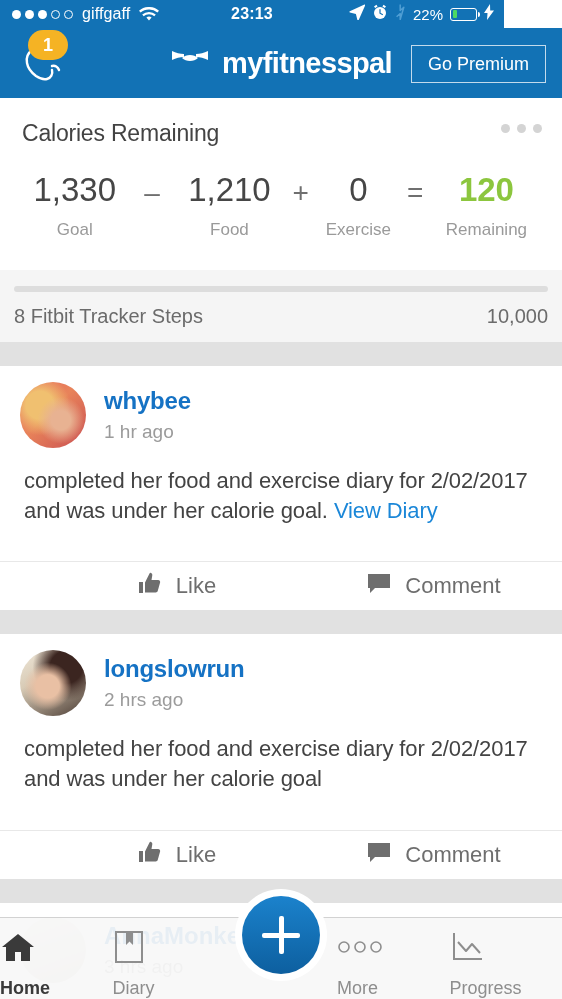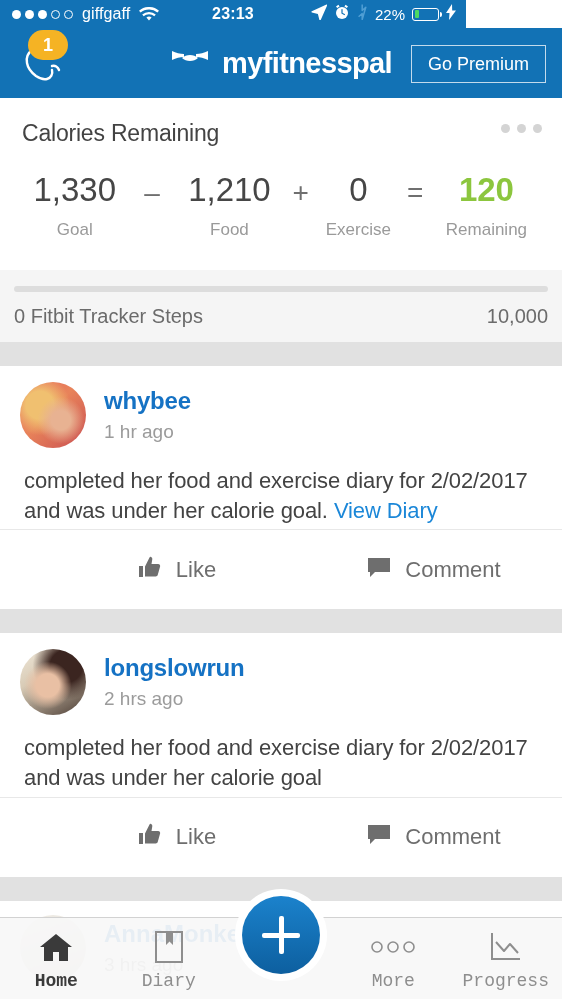--- a/index.html
+++ b/index.html
@@ -7,21 +7,21 @@
   body {
     font-family:"Liberation Sans", sans-serif;
     background:#ffffff;
     -webkit-font-smoothing:antialiased;
     overflow:hidden;
     position:relative;
   }
 
   
   .statusbar{
-    height:28px;width:466px;background:#1272b5;color:#fff;
+    height:28px;width:504px;background:#1272b5;color:#fff;
     display:flex;align-items:center;position:relative;
     font-size:17px;
   }
   .sb-left{display:flex;align-items:center;padding-left:12px;gap:6px;}
   .dots{display:flex;gap:4px;align-items:center;}
   .dot{width:9px;height:9px;border-radius:50%;background:#fff;}
   .dot.hollow{background:transparent;border:1.5px solid #fff;width:9px;height:9px;}
   .carrier{font-size:16px;letter-spacing:.1px;margin-left:3px;}
   .wifi{margin-left:3px;display:flex;align-items:center;}
   .sb-center{position:absolute;left:0;right:0;text-align:center;font-size:16px;font-weight:bold;letter-spacing:.2px;}
@@ -100,42 +100,42 @@
       radial-gradient(circle at 70% 26%, #3b2520 0 24%, rgba(59,37,32,0) 50%),
       linear-gradient(150deg,#efe7d9 0%,#d8cbb6 38%,#4a3b33 100%);}
   .post-id{margin-left:18px;}
   .username{color:#1572c4;font-size:24px;font-weight:bold;letter-spacing:-.2px;}
   .timestamp{color:#9b9b9b;font-size:19px;margin-top:6px;}
   .post-body{
     padding:18px 22px 0 24px;font-size:22px;color:#434343;line-height:1.35;letter-spacing:-.1px;
   }
   .post-body a{color:#1b87d8;text-decoration:none;}
   .actions{
-    display:flex;margin-top:4px;border-top:1px solid #e8e8e8;height:80px;padding-left:48px;
+    display:flex;margin-top:36px;border-top:1px solid #e8e8e8;height:49px;padding-left:48px;
   }
   .action{
     flex:1;display:flex;align-items:center;justify-content:center;gap:13px;
     color:#6e6e6e;font-size:22px;
   }
 
   
   .peek{background:#fff;padding:14px 0 0 20px;display:flex;align-items:center;}
   .peek .avatar{background:linear-gradient(160deg,#f2efe9 0%,#ded9d0 60%,#cfc8bd 100%);}
   .peek-id{margin-left:18px;}
   .peek-user{color:#1572c4;font-size:24px;font-weight:bold;}
   .peek-time{color:#9b9b9b;font-size:19px;margin-top:6px;}
 
   
   .tabbar{
     position:absolute;left:0;bottom:0;width:562px;height:82px;
     background:rgba(248,248,248,.93);
     border-top:1px solid #d2d2d2;
     display:flex;align-items:flex-start;padding-top:10px;
   }
-  .tab{flex:1;display:flex;flex-direction:column;align-items:center;gap:5px;font-family:Liberation Mono, monospace;}
+  .tab{flex:1;display:flex;flex-direction:column;align-items:flex-start;gap:12px;}
   .tab-label{font-size:18px;color:#8e8e8e;}
   .tab.active .tab-label{color:#3a3a3a;font-weight:bold;}
   .tab-icon{height:38px;display:flex;align-items:center;justify-content:center;}
   .fab-slot{width:112px;flex:none;}
   .fab-ring{
     position:absolute;left:50%;transform:translateX(-50%);bottom:18px;
     width:92px;height:92px;border-radius:50%;background:#ffffff;
     display:flex;align-items:center;justify-content:center;
   }
   .fab{
@@ -245,21 +245,21 @@
       <span class="eq-lab">Remaining</span>
     </div>
   </div>
 </div>
 
 <div class="steps">
   <div class="steps-track">
     <div class="steps-fill" id="steps-fill" style="width: 0%;"></div>
   </div>
   <div class="steps-row">
-    <span class="steps-label">0 Fitbit Tracker Steps</span>
+    <span class="steps-label">8 Fitbit Tracker Steps</span>
     <span class="steps-goal">10,000</span>
   </div>
 </div>
 
 <div class="divider"></div>
 
 <div class="post">
   <div class="post-head">
     <div class="avatar av1"></div>
     <div class="post-id">

